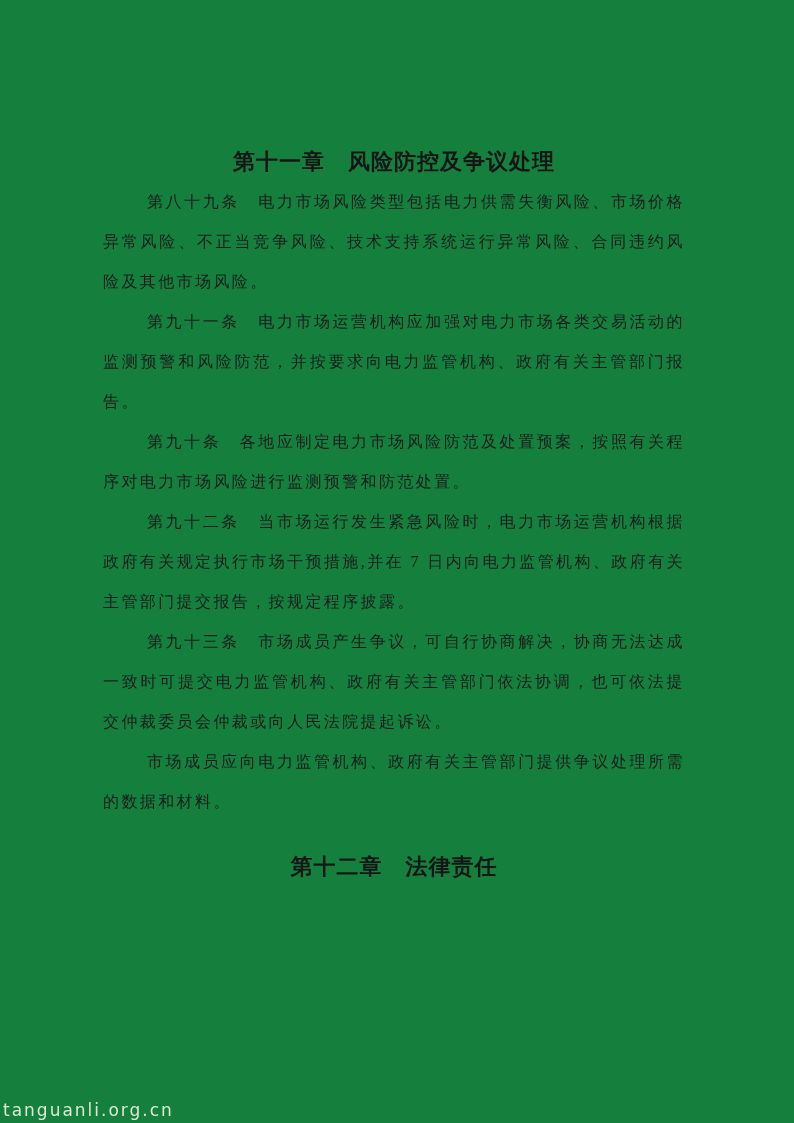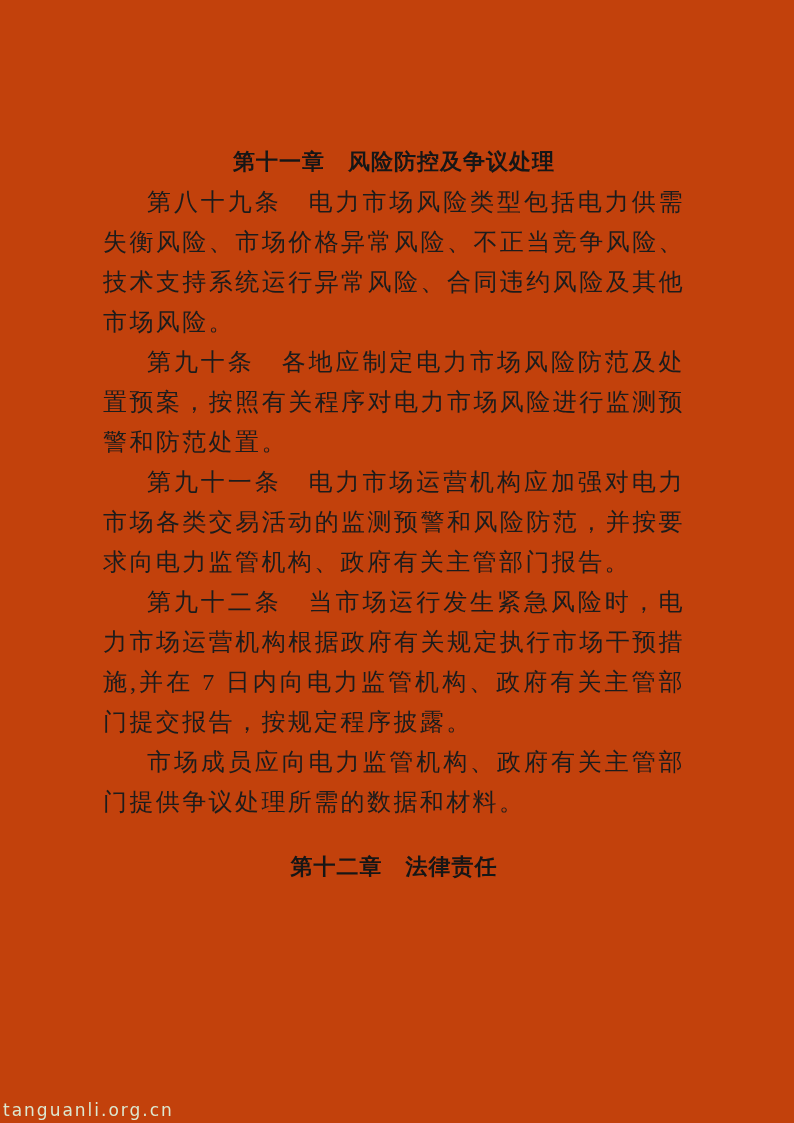--- a/index.html
+++ b/index.html
@@ -4,21 +4,21 @@
 <style>
   html, body {
     margin: 0;
     padding: 0;
     background: #ffffff;
   }
   .page {
     position: relative;
     width: 794px;
     height: 1123px;
-    background: #c2410c;
+    background: #15803d;
     overflow: hidden;
     font-family: "Liberation Serif", "DejaVu Serif", serif;
   }
   .content {
     position: absolute;
     left: 103px;
     top: 142px;
     width: 582px;
   }
   .chapter-title {
@@ -29,21 +29,21 @@
     color: #161616;
     text-align: center;
     line-height: 40px;
     letter-spacing: 1px;
   }
   .gap-before {
     margin-top: 25px;
   }
   .body-para {
     margin: 0;
-    font-size: 24px;
+    font-size: 16px;
     line-height: 40px;
     letter-spacing: 2.4px;
     color: #1c1c1c;
     text-align: justify;
     text-indent: 44px;
     font-family: "Liberation Serif", "DejaVu Serif", serif;
   }
   .watermark {
     position: absolute;
     left: 3px;
@@ -60,26 +60,27 @@
 <body>
 
 <div class="page">
 
   <div class="content">
 
     <h1 class="chapter-title">第十一章　风险防控及争议处理</h1>
 
     <p class="body-para">第八十九条　电力市场风险类型包括电力供需失衡风险、市场价格异常风险、不正当竞争风险、技术支持系统运行异常风险、合同违约风险及其他市场风险。</p>
 
+    <p class="body-para">第九十一条　电力市场运营机构应加强对电力市场各类交易活动的监测预警和风险防范，并按要求向电力监管机构、政府有关主管部门报告。</p>
+
     <p class="body-para">第九十条　各地应制定电力市场风险防范及处置预案，按照有关程序对电力市场风险进行监测预警和防范处置。</p>
-
-    <p class="body-para">第九十一条　电力市场运营机构应加强对电力市场各类交易活动的监测预警和风险防范，并按要求向电力监管机构、政府有关主管部门报告。</p>
 
     <p class="body-para">第九十二条　当市场运行发生紧急风险时，电力市场运营机构根据政府有关规定执行市场干预措施,并在 7 日内向电力监管机构、政府有关主管部门提交报告，按规定程序披露。</p>
 
+    <p class="body-para">第九十三条　市场成员产生争议，可自行协商解决，协商无法达成一致时可提交电力监管机构、政府有关主管部门依法协调，也可依法提交仲裁委员会仲裁或向人民法院提起诉讼。</p>
 
     <p class="body-para">市场成员应向电力监管机构、政府有关主管部门提供争议处理所需的数据和材料。</p>
 
     <h1 class="chapter-title gap-before">第十二章　法律责任</h1>
 
 
   </div>
 
   <div class="watermark">tanguanli.org.cn</div>
 

